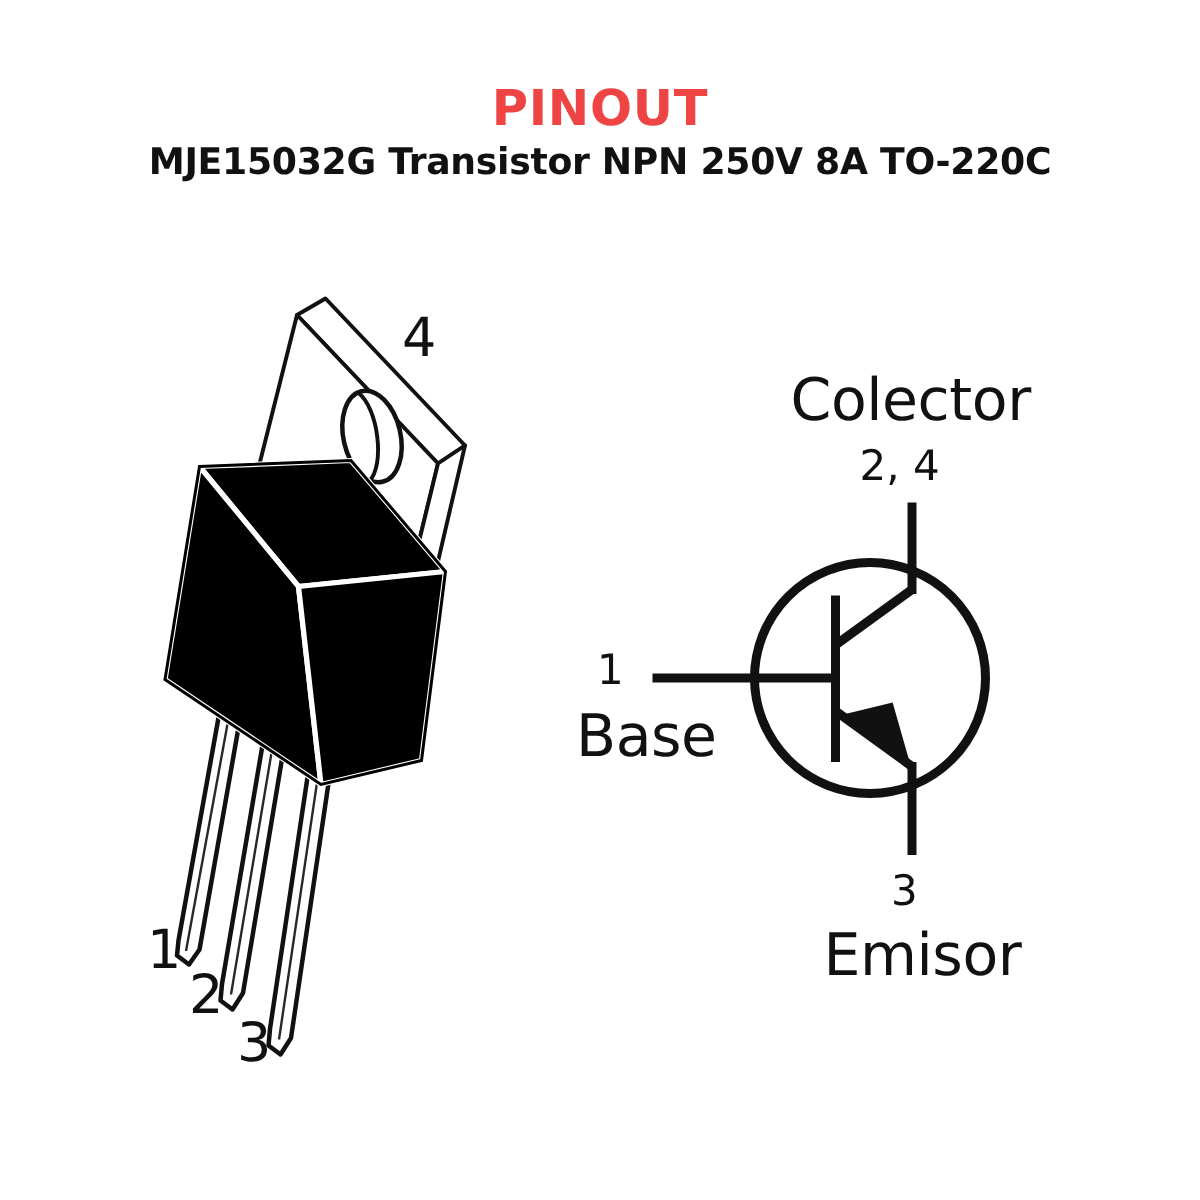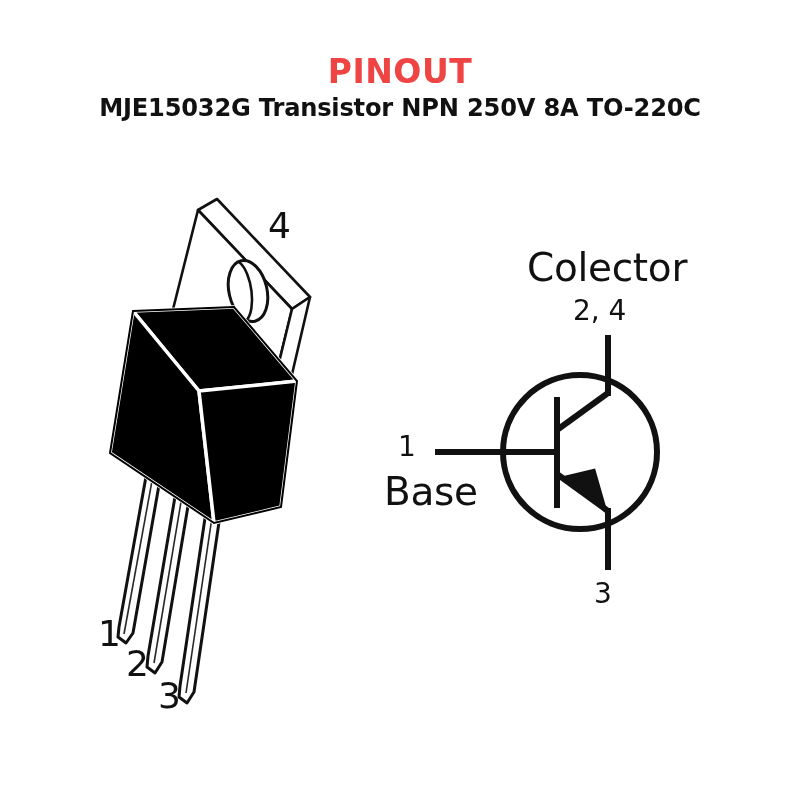--- a/index.html
+++ b/index.html
@@ -163,14 +163,15 @@
     </g>
   </svg>
 
   <div class="lbl schem-word" style="left:527px; top:248px;">Colector</div>
   <div class="lbl schem-num" style="left:573px; top:297px;">2, 4</div>
 
   <div class="lbl schem-num" style="left:398px; top:433px;">1</div>
   <div class="lbl schem-word" style="left:364px; top:472px;margin-left:20px;">Base</div>
 
   <div class="lbl schem-num" style="left:594px; top:580px;">3</div>
+  <div class="lbl schem-word" style="left:549px; top:618px;">Emisor</div>
 
 </div>
 
 </body></html>

